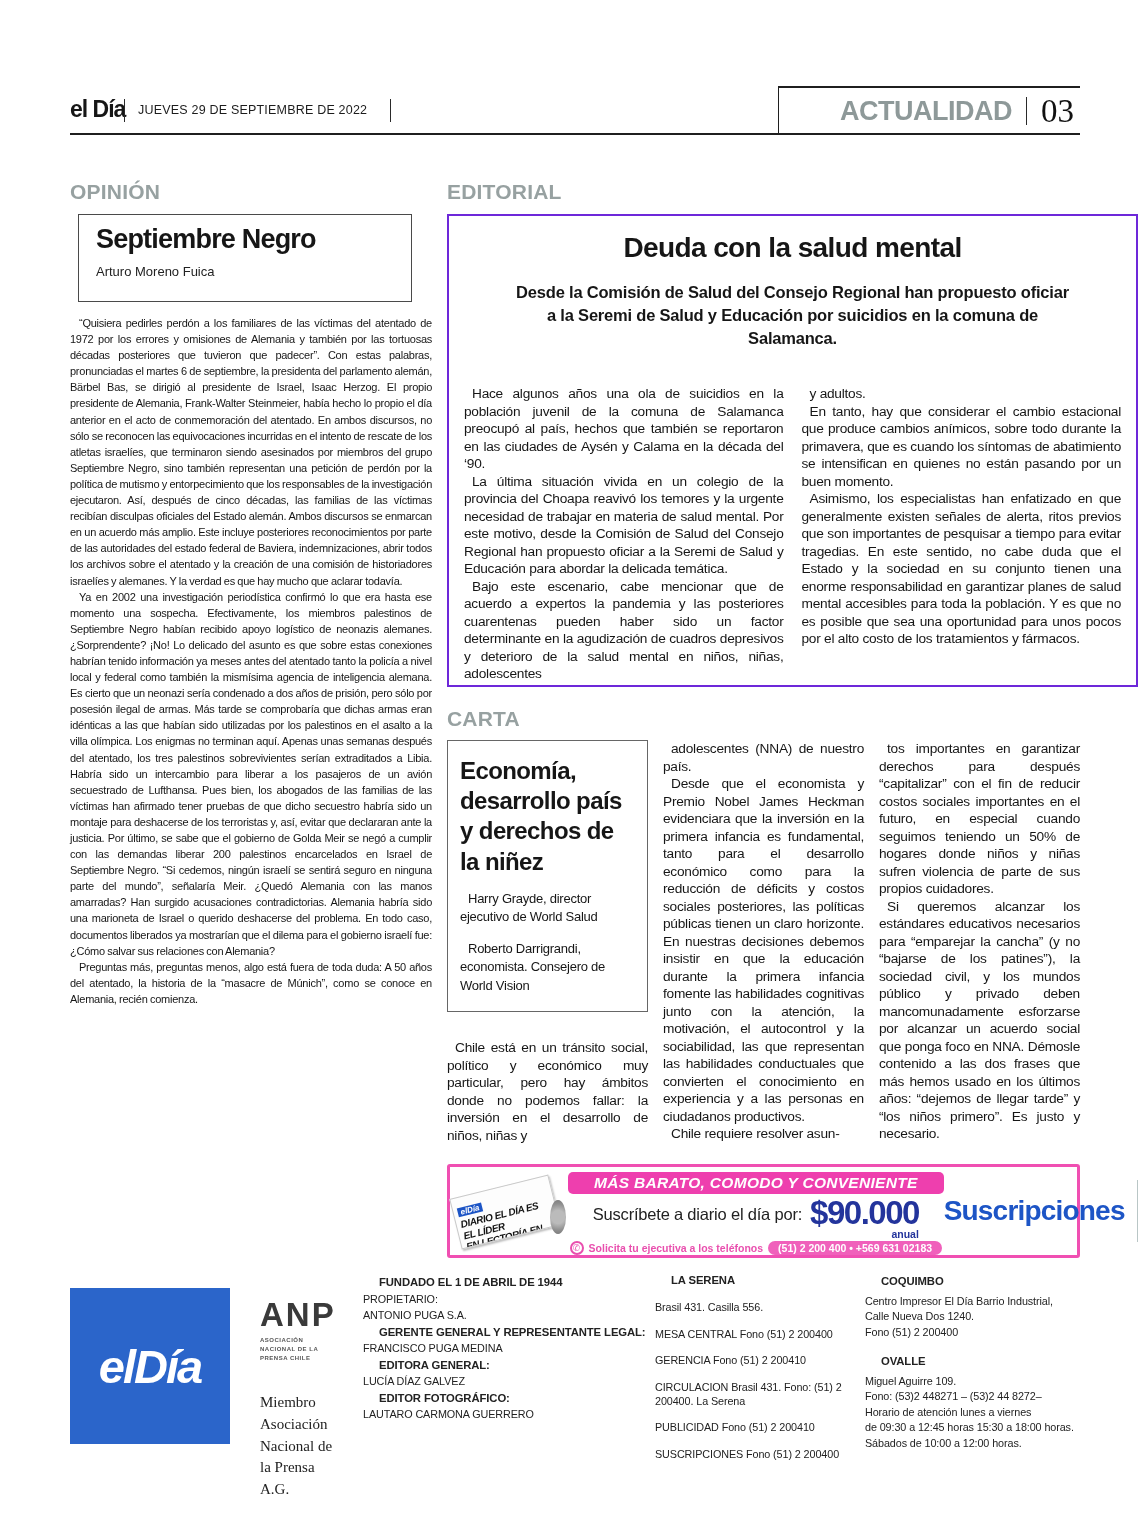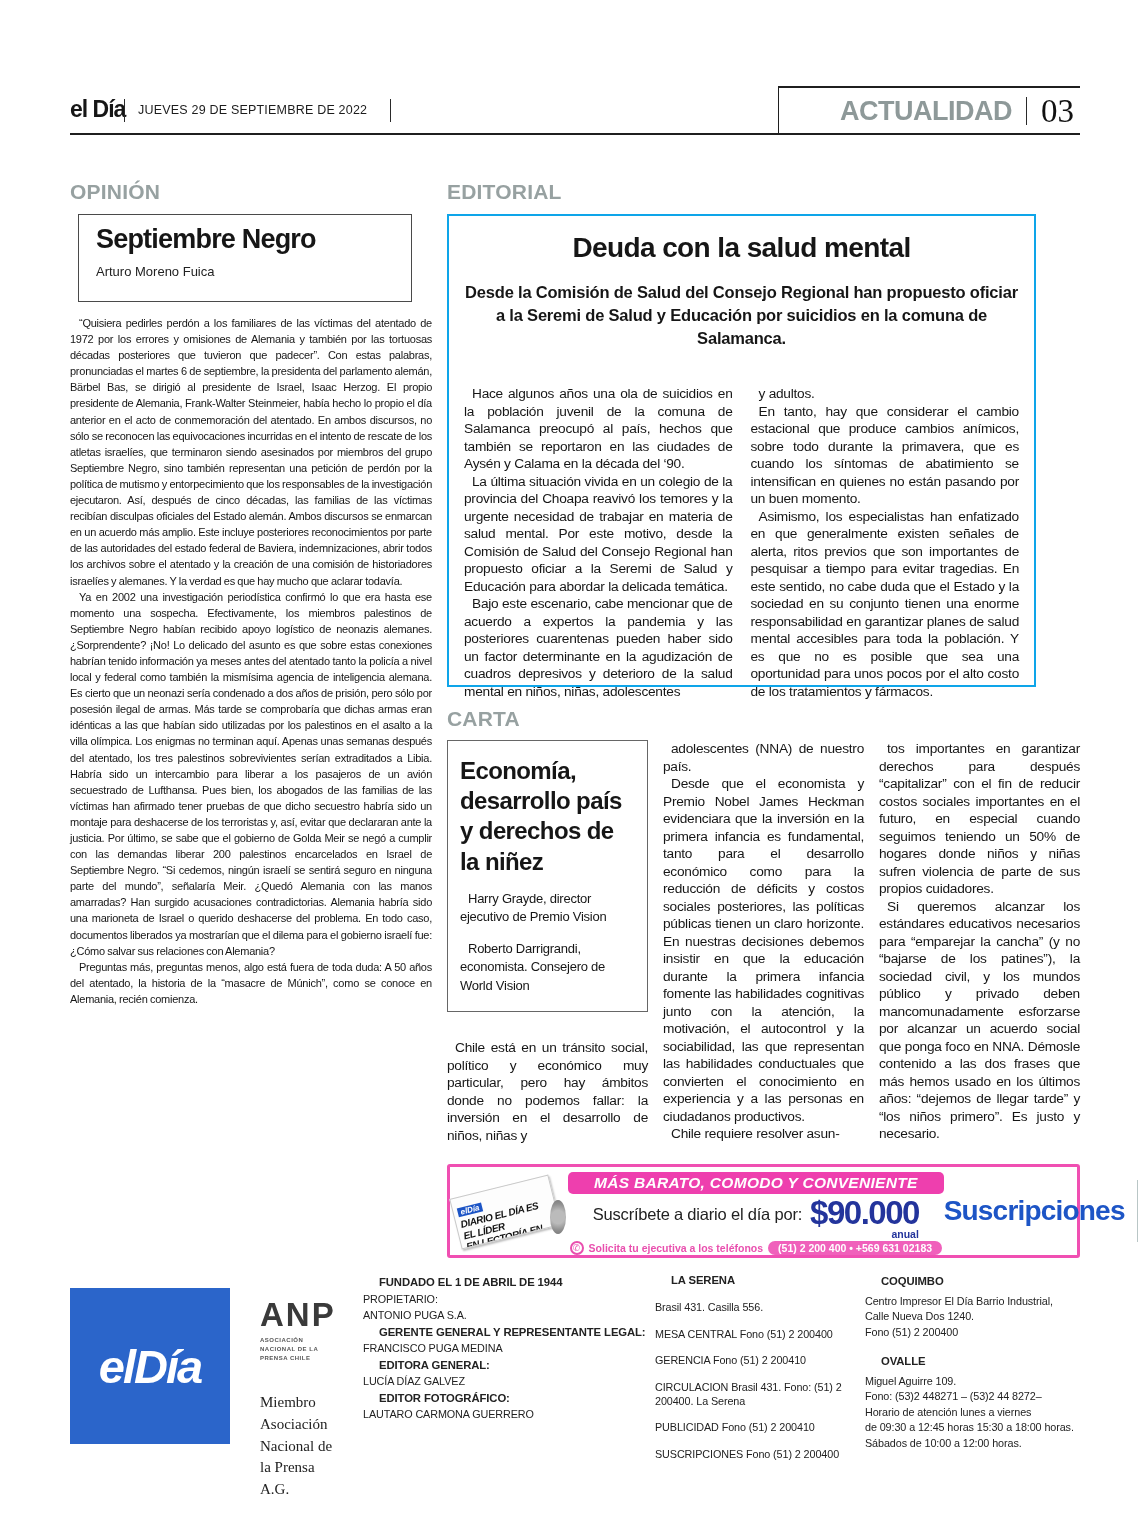--- a/index.html
+++ b/index.html
@@ -27,21 +27,21 @@
 
   
   .op-box { left:78px; top:214px; width:334px; height:88px; border:1.5px solid #4a4a4a; padding:9px 0 0 17px; }
   .op-title { font-size:27px; font-weight:bold; letter-spacing:-0.8px; }
   .op-author { font-size:13px; margin-top:9px; color:#222; }
   .op-body { left:70px; top:315px; width:362px; font-size:11px; line-height:16.1px;
     text-align:justify; letter-spacing:-0.25px; word-spacing:-0.4px; }
   .op-body p { text-indent:9px; }
 
   
-  .ed-box { left:447px; top:214px; width:589px; height:473px; border:2px solid #0ea5e9; }
+  .ed-box { left:447px; top:214px; width:691px; height:473px; border:2px solid #6d28d9; }
   .ed-title { text-align:center; margin-top:16px; font-size:28px; font-weight:bold; letter-spacing:-0.6px; }
   .ed-sub { width:555px; margin:17px auto 0; text-align:center; font-size:16.5px; font-weight:bold; line-height:1.38; letter-spacing:-0.2px; }
   .ed-cols { display:flex; gap:18px; margin:36px 15px 0; }
   .ed-col { flex:1; font-size:13.7px; line-height:17.5px; text-align:justify; letter-spacing:-0.25px; }
   .ed-col p { text-indent:8px; }
 
   
   .carta-cols { left:447px; top:740px; width:633px; display:flex; gap:15px; }
   .carta-col { width:201px; font-size:13.7px; line-height:17.5px; text-align:justify; letter-spacing:-0.25px; }
   .carta-col p { text-indent:8px; }
@@ -141,21 +141,21 @@
         <p>Asimismo, los especialistas han enfatizado en que generalmente existen señales de alerta, ritos previos que son importantes de pesquisar a tiempo para evitar tragedias. En este sentido, no cabe duda que el Estado y la sociedad en su conjunto tienen una enorme responsabilidad en garantizar planes de salud mental accesibles para toda la población. Y es que no es posible que sea una oportunidad para unos pocos por el alto costo de los tratamientos y fármacos.</p>
       </div>
     </div>
   </div>
 
   <div class="abs sec-label" style="left:447px; top:707px;">CARTA</div>
   <div class="abs carta-cols">
     <div class="carta-col">
       <div class="carta-box">
         <div class="carta-title">Economía, desarrollo país y derechos de la niñez</div>
-        <p class="carta-author">Harry Grayde, director ejecutivo de Premio Vision</p>
+        <p class="carta-author">Harry Grayde, director ejecutivo de World Salud</p>
         <p class="carta-author">Roberto Darrigrandi, economista. Consejero de World Vision</p>
       </div>
       <div class="carta-col1-text">
         <p>Chile está en un tránsito social, político y económico muy particular, pero hay ámbitos donde no podemos fallar: la inversión en el desarrollo de niños, niñas y</p>
       </div>
     </div>
     <div class="carta-col">
       <p>adolescentes (NNA) de nuestro país.</p>
       <p>Desde que el economista y Premio Nobel James Heckman evidenciara que la inversión en la primera infancia es fundamental, tanto para el desarrollo económico como para la reducción de déficits y costos sociales posteriores, las políticas públicas tienen un claro horizonte. En nuestras decisiones debemos insistir en que la educación durante la primera infancia fomente las habilidades cognitivas junto con la atención, la motivación, el autocontrol y la sociabilidad, las que representan las habilidades conductuales que convierten el conocimiento en experiencia y a las personas en ciudadanos productivos.</p>
       <p>Chile requiere resolver asun-</p>

